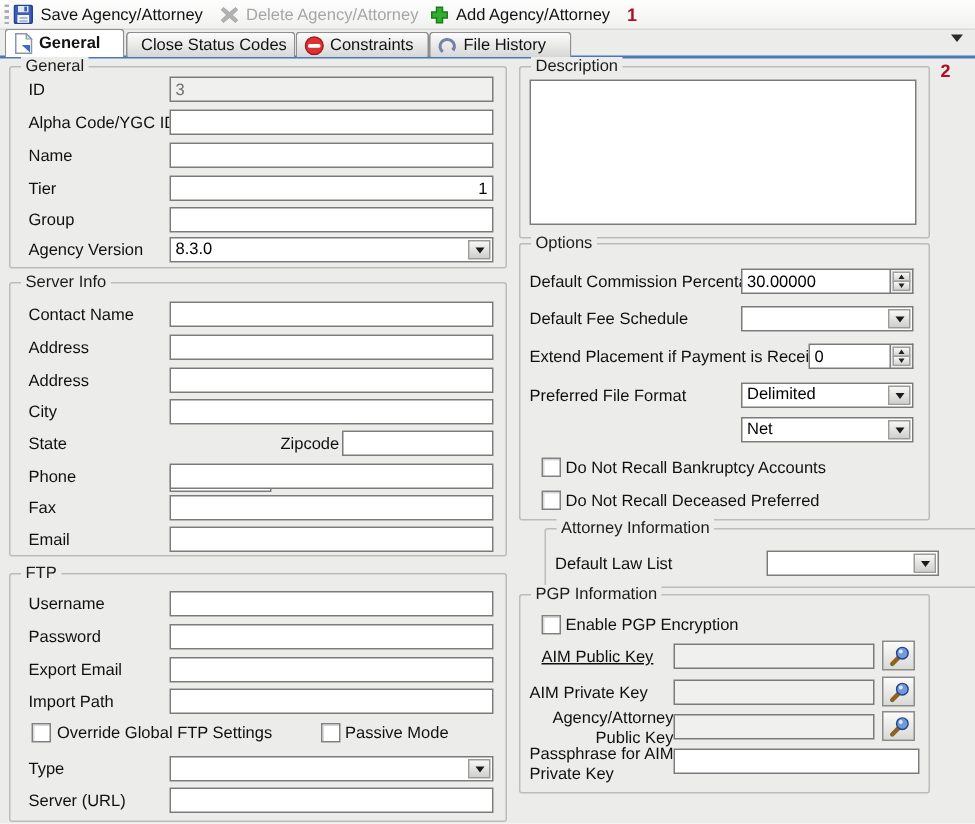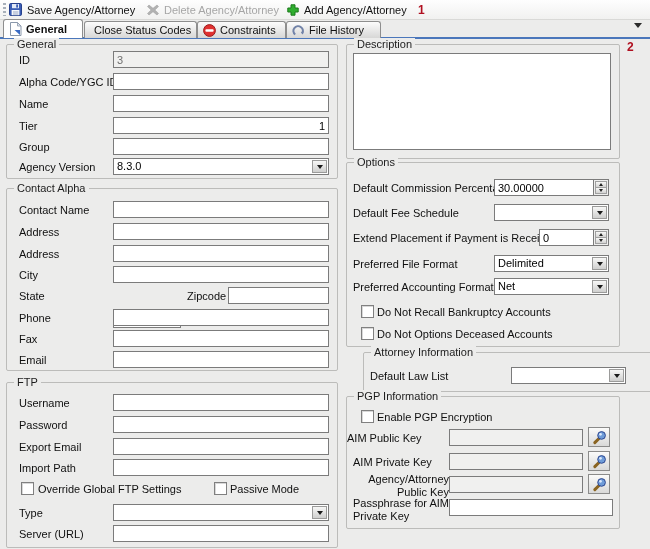--- a/index.html
+++ b/index.html
@@ -163,21 +163,21 @@
     <span class="lbl" style="left:12px;top:116px;">Agency Version</span>
     <div class="combo" style="left:106px;top:113px;width:216px;">
       <span class="ctext">8.3.0</span>
       <span class="cbtn">
           <span class="arrow-dn"></span>
         </span>
     </div>
   </div>
 
   <div class="grp" style="left:6px;top:188px;width:330px;height:181px;">
-    <span class="grp-title">Contact Alpha</span>
+    <span class="grp-title">Server Info</span>
     <span class="lbl" style="left:12px;top:15px;">Contact Name</span>
     <input class="txt" style="left: 106px; top: 12px; width: 216px;" value="">
     <span class="lbl" style="left:12px;top:37px;">Address</span>
     <input class="txt" style="left: 106px; top: 34px; width: 216px;" value="">
     <span class="lbl" style="left:12px;top:59px;">Address</span>
     <input class="txt" style="left: 106px; top: 56px; width: 216px;" value="">
     <span class="lbl" style="left:12px;top:80px;">City</span>
     <input class="txt" style="left: 106px; top: 77px; width: 216px;" value="">
     <span class="lbl" style="left:12px;top:101px;">State</span>
     <div class="combo" style="left:106px;top:98px;width:68px;margin-top:24px;">
@@ -255,50 +255,49 @@
           <span class="tri-dn"></span>
         </span>
     </span>
     <span class="lbl" style="left:6px;top:95px;">Preferred File Format</span>
     <div class="combo" style="left:147px;top:92px;width:115px;">
       <span class="ctext">Delimited</span>
       <span class="cbtn">
           <span class="arrow-dn"></span>
         </span>
     </div>
-    <span class="lbl" style="left:6px;top:118px;">Preferred Accounting Format</span>
     <div class="combo" style="left:147px;top:115px;width:115px;">
       <span class="ctext">Net</span>
       <span class="cbtn">
           <span class="arrow-dn"></span>
         </span>
     </div>
     <span class="cb" style="left:14px;top:142px;"></span>
     <span class="lbl" style="left:30px;top:143px;">Do Not Recall Bankruptcy Accounts</span>
     <span class="cb" style="left:14px;top:164px;"></span>
-    <span class="lbl" style="left:30px;top:165px;">Do Not Options Deceased Accounts</span>
+    <span class="lbl" style="left:30px;top:165px;">Do Not Recall Deceased Preferred</span>
   </div>
 
   <div class="grp" style="left:363px;top:352px;width:272px;height:38px;padding-left:24px;">
     <span class="grp-title">Attorney Information</span>
     <span class="lbl" style="left:6px;top:17px;">Default Law List</span>
     <div class="combo" style="left:147px;top:14px;width:115px;">
       <span class="ctext"></span>
       <span class="cbtn">
           <span class="arrow-dn"></span>
         </span>
     </div>
   </div>
 
   <div class="grp" style="left:346px;top:396px;width:272px;height:131px;">
     <span class="grp-title">PGP Information</span>
     <span class="cb" style="left:14px;top:13px;"></span>
     <span class="lbl" style="left:30px;top:14px;">Enable PGP Encryption</span>
 
-    <span class="lbl" style="left:0;top:35px;">AIM Public Key</span>
+    <span class="lbl" style="left:14px;top:35px;text-decoration:underline;">AIM Public Key</span>
     <input class="txt" style="left: 102px; top: 32px; width: 134px;" disabled="" value="">
     <button class="keybtn" style="left:241px;top:30px;">
       <svg width="15" height="15" viewBox="0 0 16 16">
         <line x1="3" y1="13.5" x2="8" y2="8.5" stroke="#8a6420" stroke-width="3.2" stroke-linecap="round"></line>
         <circle cx="10.2" cy="5.8" r="4.1" fill="#6f9cd8" stroke="#27418c"></circle>
         <circle cx="9.1" cy="4.6" r="1.4" fill="#dce9fb"></circle>
       </svg>
     </button>
 
     <span class="lbl" style="left:6px;top:59px;">AIM Private Key</span>

